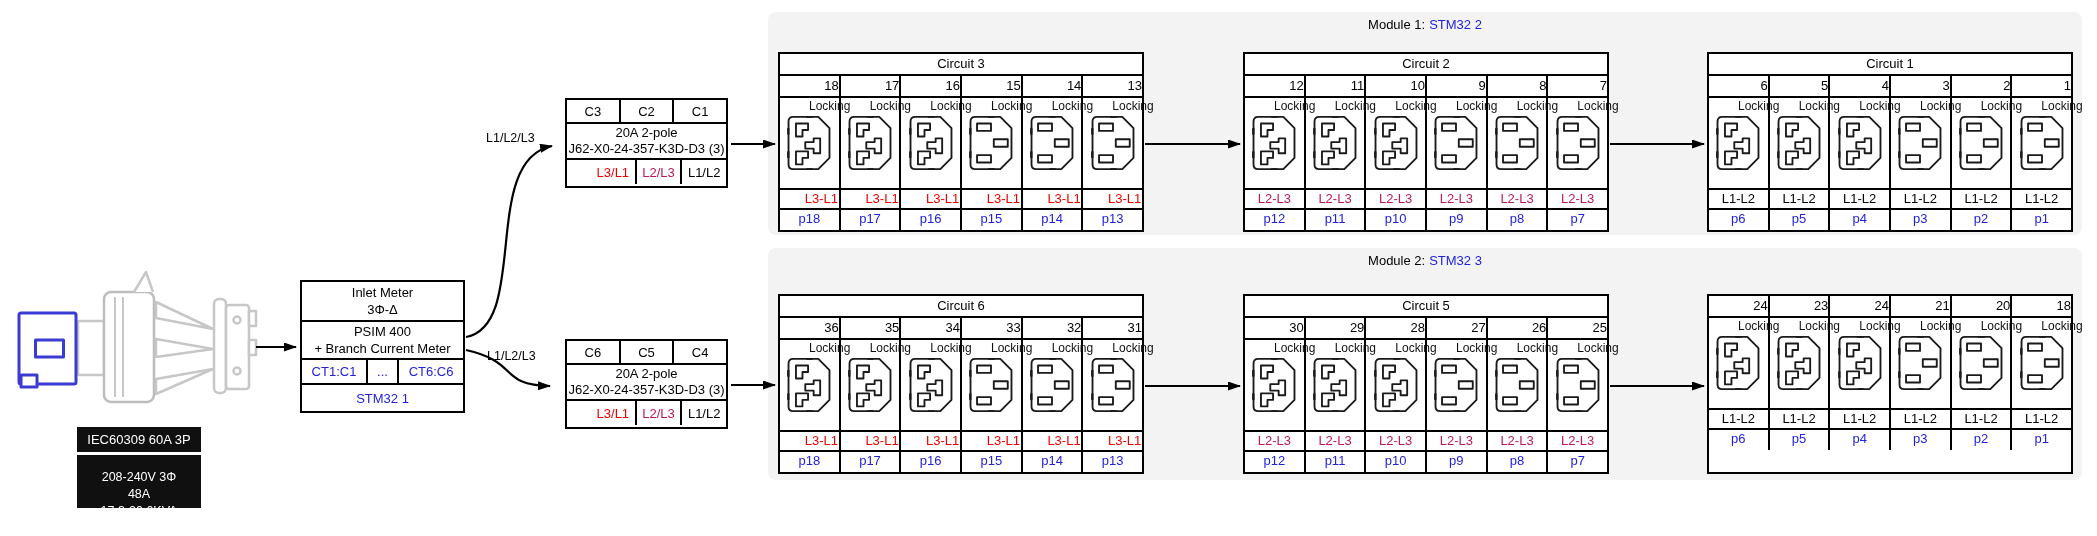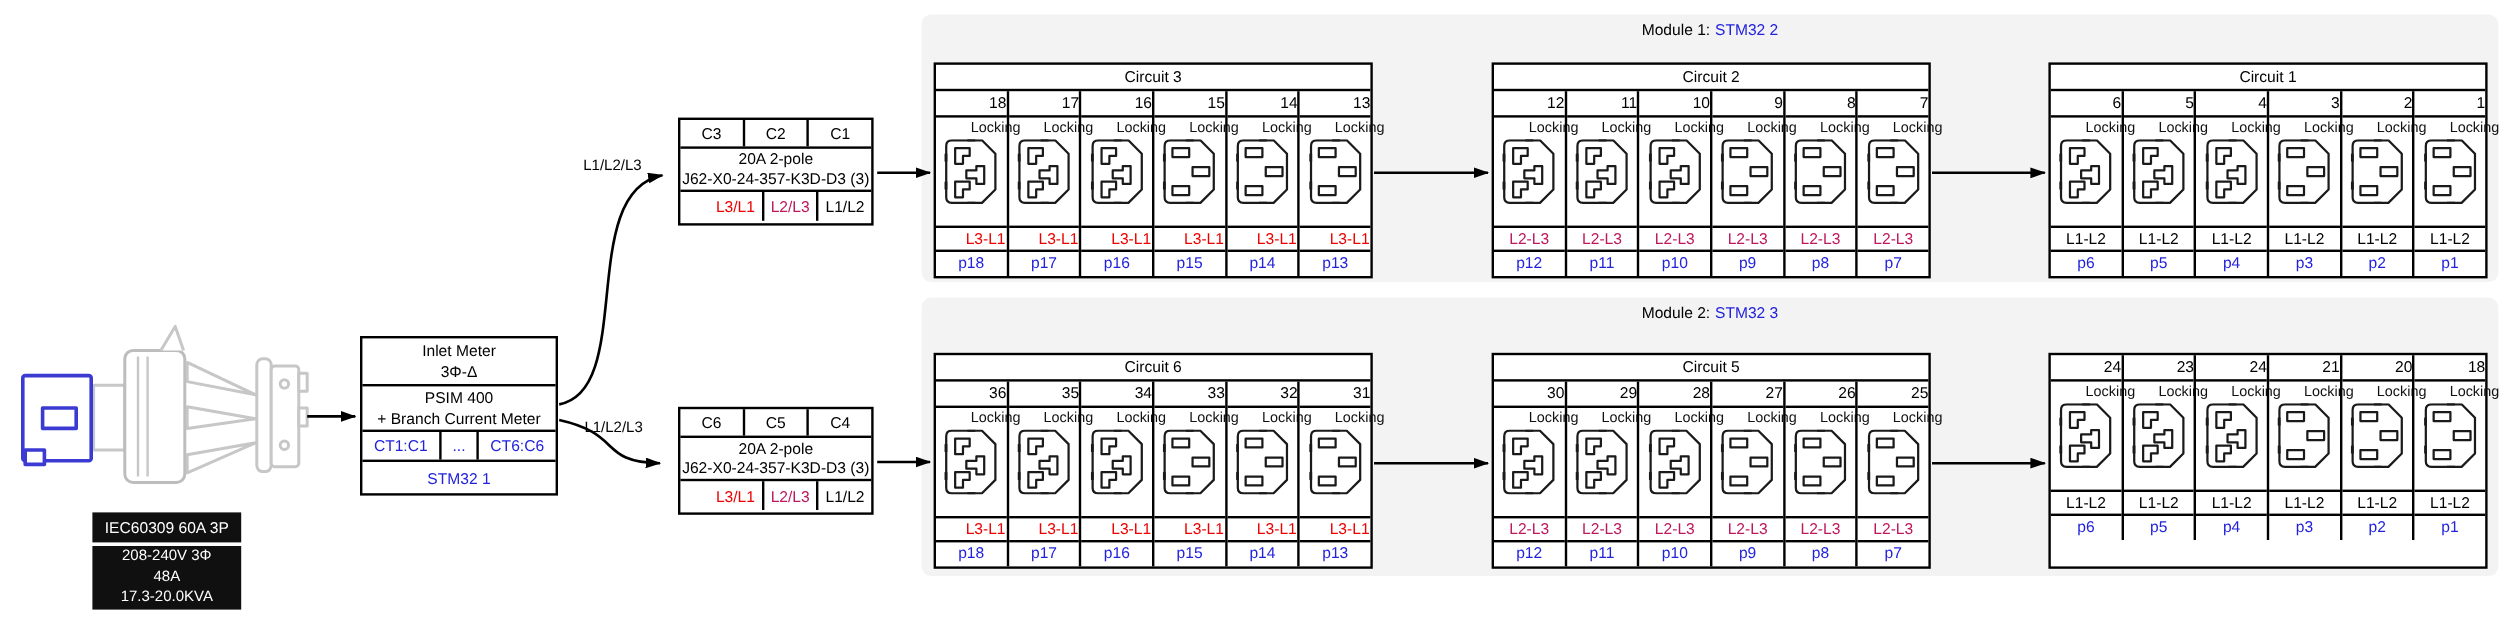--- a/index.html
+++ b/index.html
@@ -58,21 +58,21 @@
   .bk-chan .m-cell{flex:1;font-size:13px;}
   .bk-mid{height:36px;flex-direction:column;justify-content:center;text-align:center;
           font-size:13px;line-height:16px;display:flex;}
   .bk-ph{height:24px;border-bottom:none;}
   .bk-ph .m-cell{flex:1;font-size:13px;}
   
   .feed-label{position:absolute;font-size:12.5px;z-index:3;}
   .inlet-label{position:absolute;left:77px;width:124px;background:#101010;color:#fff;text-align:center;
                z-index:2;}
   .inlet-label.spec{top:427px;height:25px;font-size:13px;line-height:25px;}
-  .inlet-label.rating{top:455px;height:53px;font-size:12.5px;line-height:17px;padding-top:0;
+  .inlet-label.rating{top:455px;height:53px;font-size:12.5px;line-height:17px;padding-top:14px;
                       box-sizing:border-box;}
   
   #arrows{position:absolute;left:0;top:0;z-index:4;pointer-events:none;}
   #plug{position:absolute;left:10px;top:262px;z-index:2;}
 </style>
 </head>
 <body>
 
 <div id="canvas">
 

